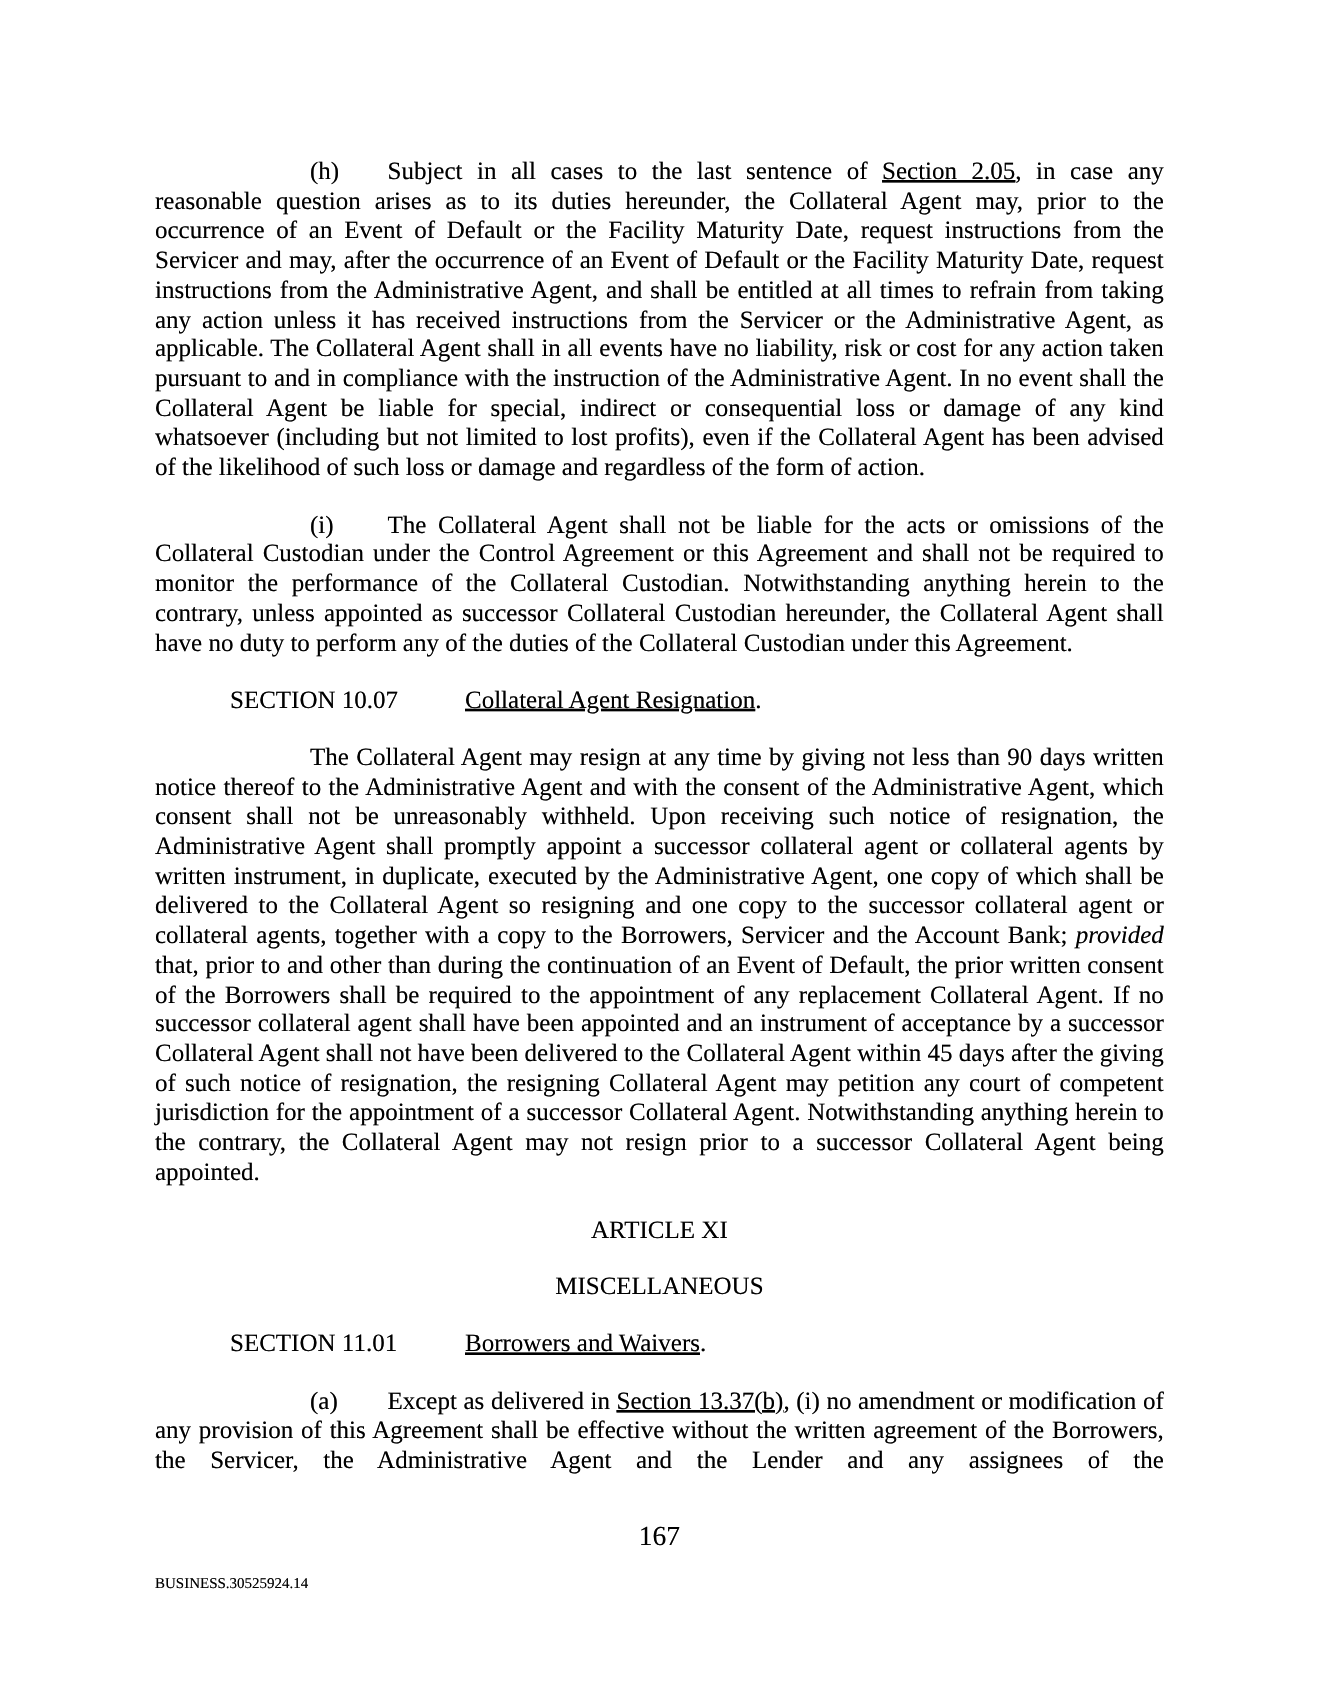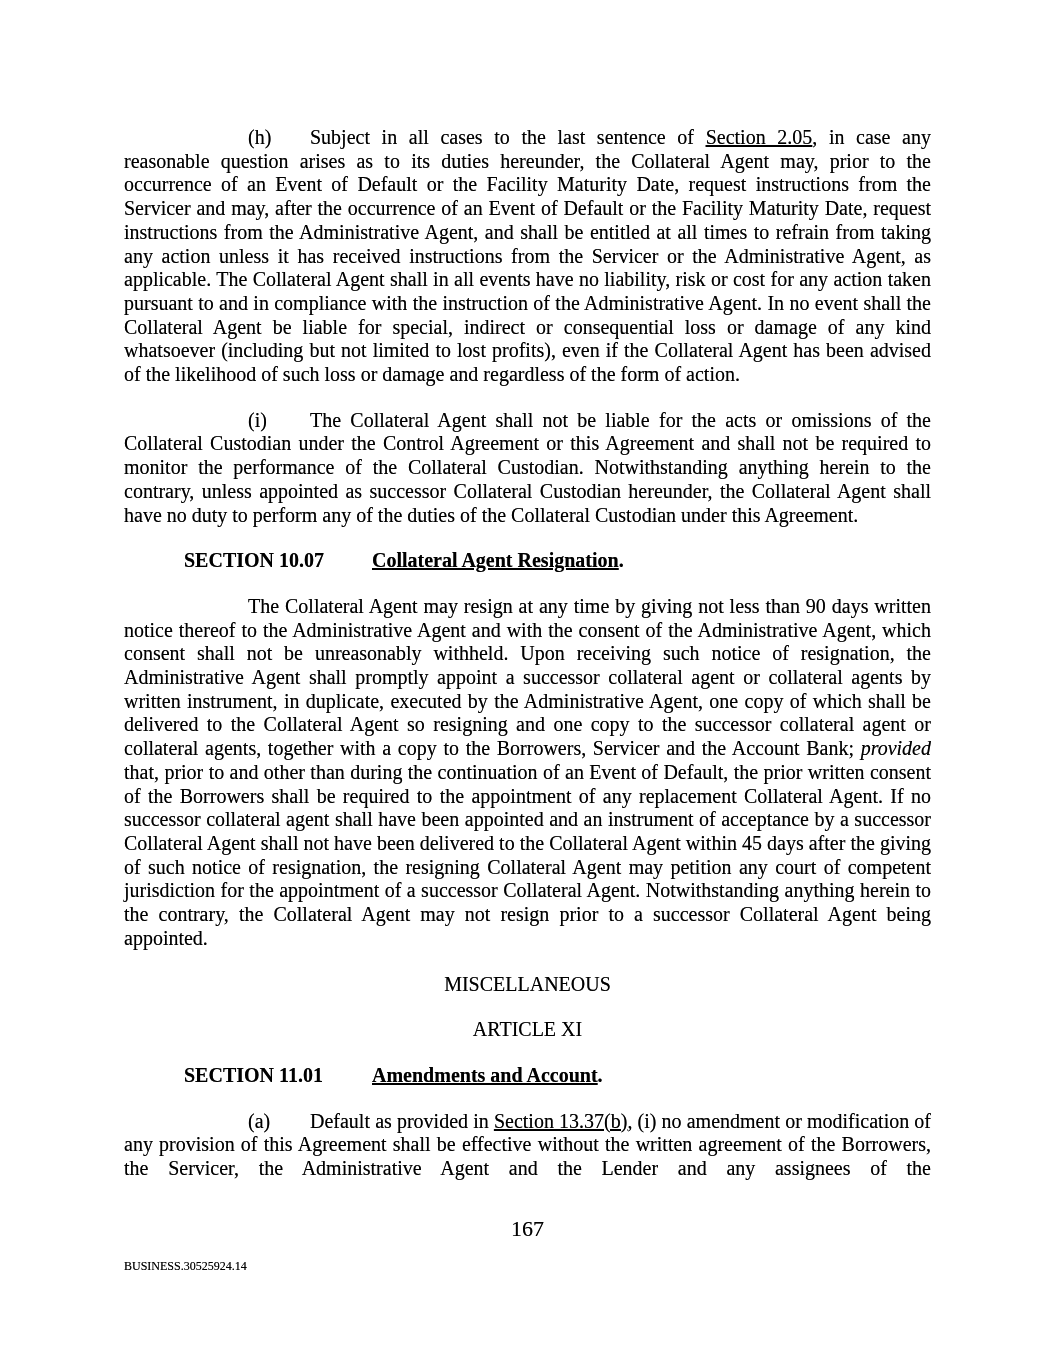--- a/index.html
+++ b/index.html
@@ -23,21 +23,21 @@
     text-align: justify;
     text-shadow: 0 0 0.5px rgba(0,0,0,0.55);
   }
   .content p { margin: 0 0 22px 0; }
   .body-para { text-indent: 124px; }
   .label-box {
     display: inline-block;
     width: 62px;
     text-indent: 0;
   }
-  .section-head { text-indent: 60px; font-weight: bold; }
+  .section-head { text-indent: 60px; }
   .section-label-box {
     display: inline-block;
     width: 188px;
     text-indent: 0;
   }
   .centered { text-align: center; text-indent: 0; }
   .u { text-decoration: underline; }
   .it { font-style: italic; }
   .justify-last { text-align-last: justify; }
   .page-number {
@@ -64,26 +64,26 @@
   <div class="content">
 
     <p class="body-para"><span class="label-box">(h)</span><span>Subject in all cases to the last sentence of </span><span class="u">Section 2.05</span><span>, in case any reasonable question arises as to its duties hereunder, the Collateral Agent may, prior to the occurrence of an Event of Default or the Facility Maturity Date, request instructions from the Servicer and may, after the occurrence of an Event of Default or the Facility Maturity Date, request instructions from the Administrative Agent, and shall be entitled at all times to refrain from taking any action unless it has received instructions from the Servicer or the Administrative Agent, as applicable.  The Collateral Agent shall in all events have no liability, risk or cost for any action taken pursuant to and in compliance with the instruction of the Administrative Agent.  In no event shall the Collateral Agent be liable for special, indirect or consequential loss or damage of any kind whatsoever (including but not limited to lost profits), even if the Collateral Agent has been advised of the likelihood of such loss or damage and regardless of the form of action.</span></p>
 
     <p class="body-para"><span class="label-box">(i)</span><span>The Collateral Agent shall not be liable for the acts or omissions of the Collateral Custodian under the Control Agreement or this Agreement and shall not be required to monitor the performance of the Collateral Custodian.  Notwithstanding anything herein to the contrary, unless appointed as successor Collateral Custodian hereunder, the Collateral Agent shall have no duty to perform any of the duties of the Collateral Custodian under this Agreement.</span></p>
 
     <p class="section-head"><span class="section-label-box">SECTION 10.07</span><span class="u">Collateral Agent Resignation</span><span>.</span></p>
 
     <p class="body-para"><span>The Collateral Agent may resign at any time by giving not less than 90 days written notice thereof to the Administrative Agent and with the consent of the Administrative Agent, which consent shall not be unreasonably withheld.  Upon receiving such notice of resignation, the Administrative Agent shall promptly appoint a successor collateral agent or collateral agents by written instrument, in duplicate, executed by the Administrative Agent, one copy of which shall be delivered to the Collateral Agent so resigning and one copy to the successor collateral agent or collateral agents, together with a copy to the Borrowers, Servicer and the Account Bank; </span><span class="it">provided</span><span> that, prior to and other than during the continuation of an Event of Default, the prior written consent of the Borrowers shall be required to the appointment of any replacement Collateral Agent.  If no successor collateral agent shall have been appointed and an instrument of acceptance by a successor Collateral Agent shall not have been delivered to the Collateral Agent within 45 days after the giving of such notice of resignation, the resigning Collateral Agent may petition any court of competent jurisdiction for the appointment of a successor Collateral Agent.  Notwithstanding anything herein to the contrary, the Collateral Agent may not resign prior to a successor Collateral Agent being appointed.</span></p>
 
+    <p class="centered">ARTICLE XI</p>
+
     <p class="centered">MISCELLANEOUS</p>
 
-    <p class="centered">ARTICLE XI</p>
+    <p class="section-head"><span class="section-label-box">SECTION 11.01</span><span class="u">Borrowers and Waivers</span><span>.</span></p>
 
-    <p class="section-head"><span class="section-label-box">SECTION 11.01</span><span class="u">Amendments and Account</span><span>.</span></p>
-
-    <p class="body-para justify-last"><span class="label-box">(a)</span><span>Default as provided in </span><span class="u">Section 13.37(b)</span><span>, (i) no amendment or modification of any provision of this Agreement shall be effective without the written agreement of the Borrowers, the Servicer, the Administrative Agent and the Lender and any assignees of the</span></p>
+    <p class="body-para justify-last"><span class="label-box">(a)</span><span>Except as delivered in </span><span class="u">Section 13.37(b)</span><span>, (i) no amendment or modification of any provision of this Agreement shall be effective without the written agreement of the Borrowers, the Servicer, the Administrative Agent and the Lender and any assignees of the</span></p>
 
   </div>
 
   <div class="page-number">167</div>
 
   <div class="footer-id">BUSINESS.30525924.14</div>
 </div>
 
 </body></html>

